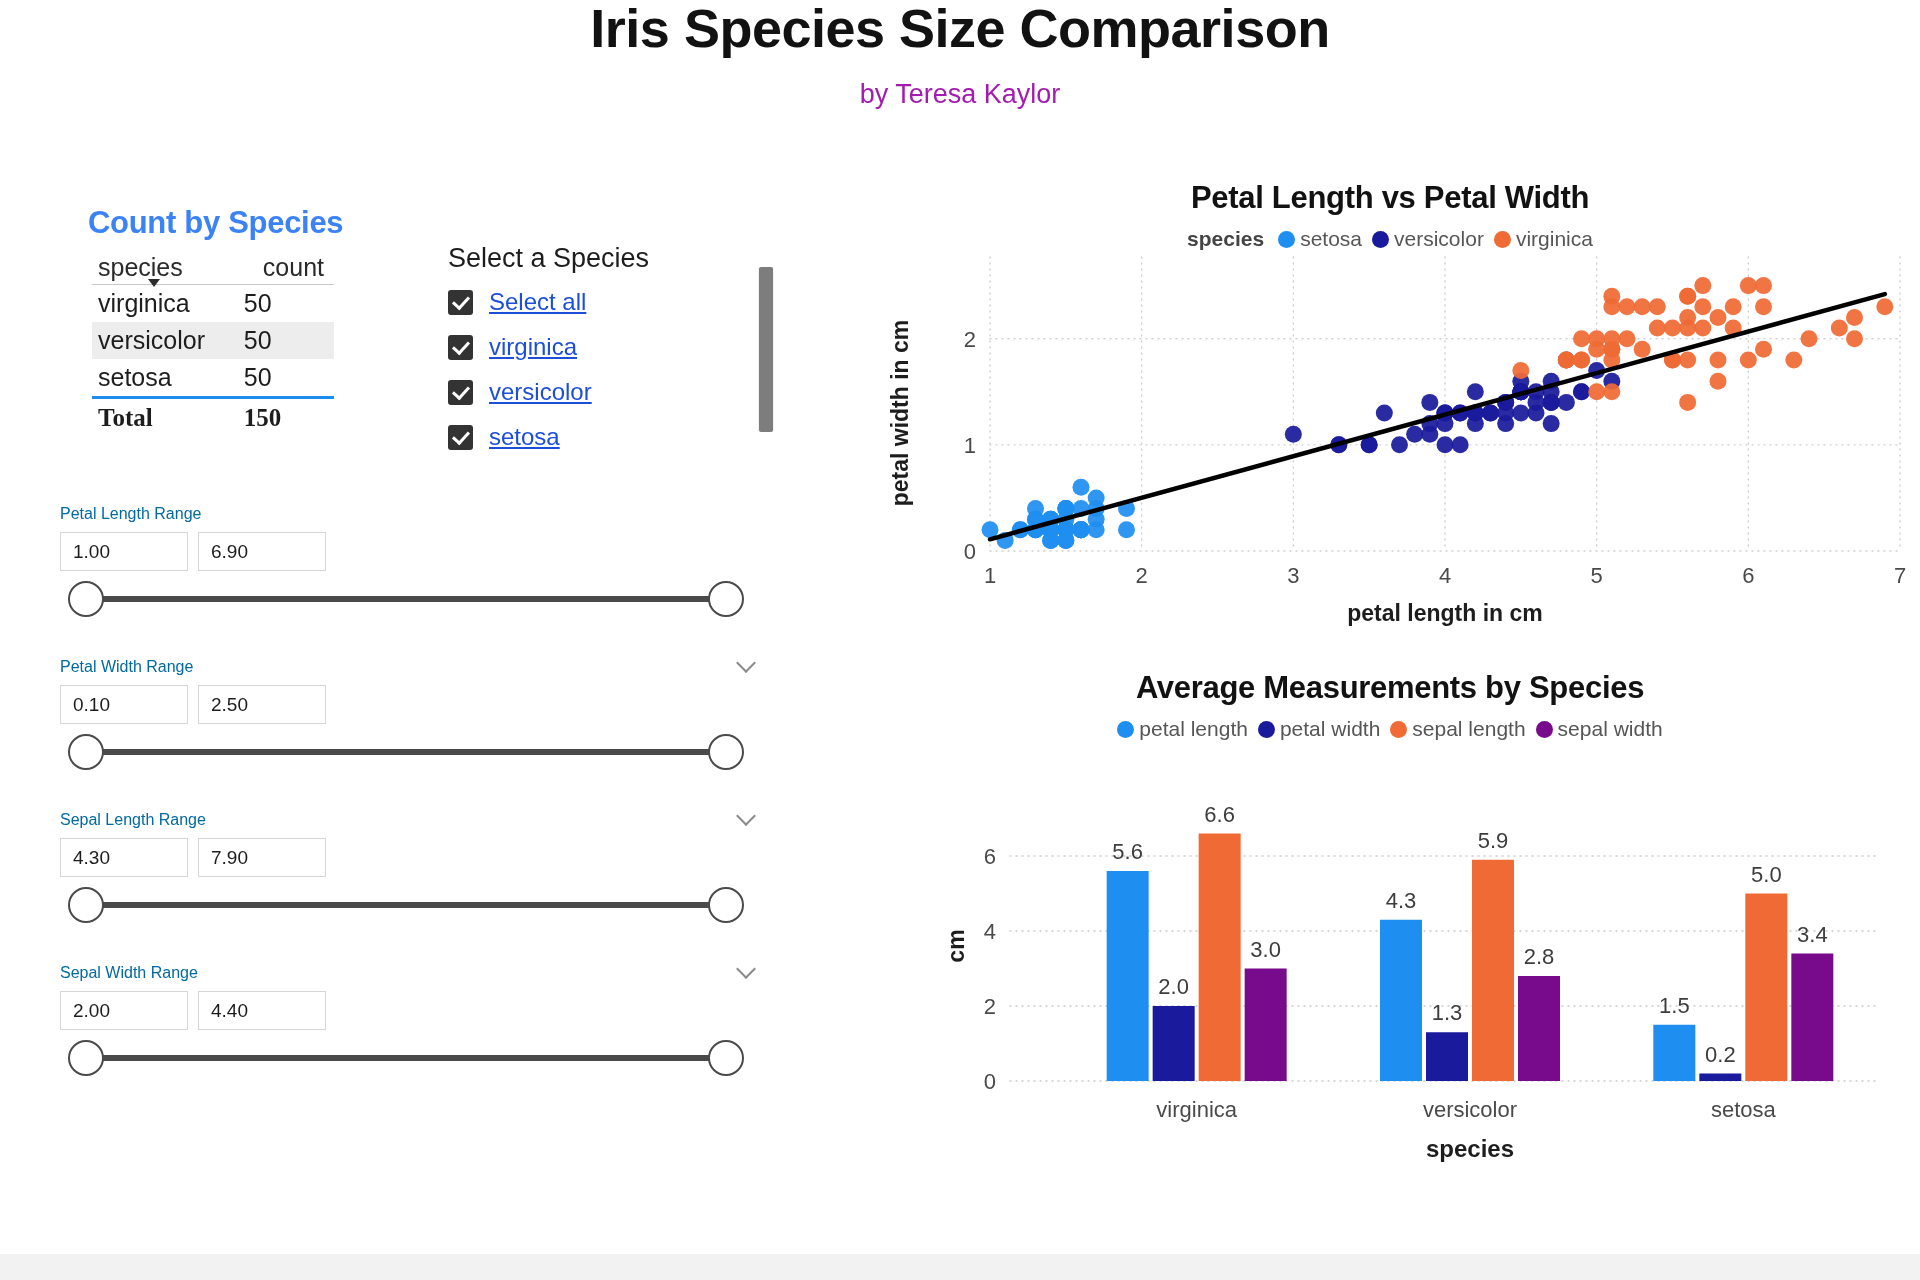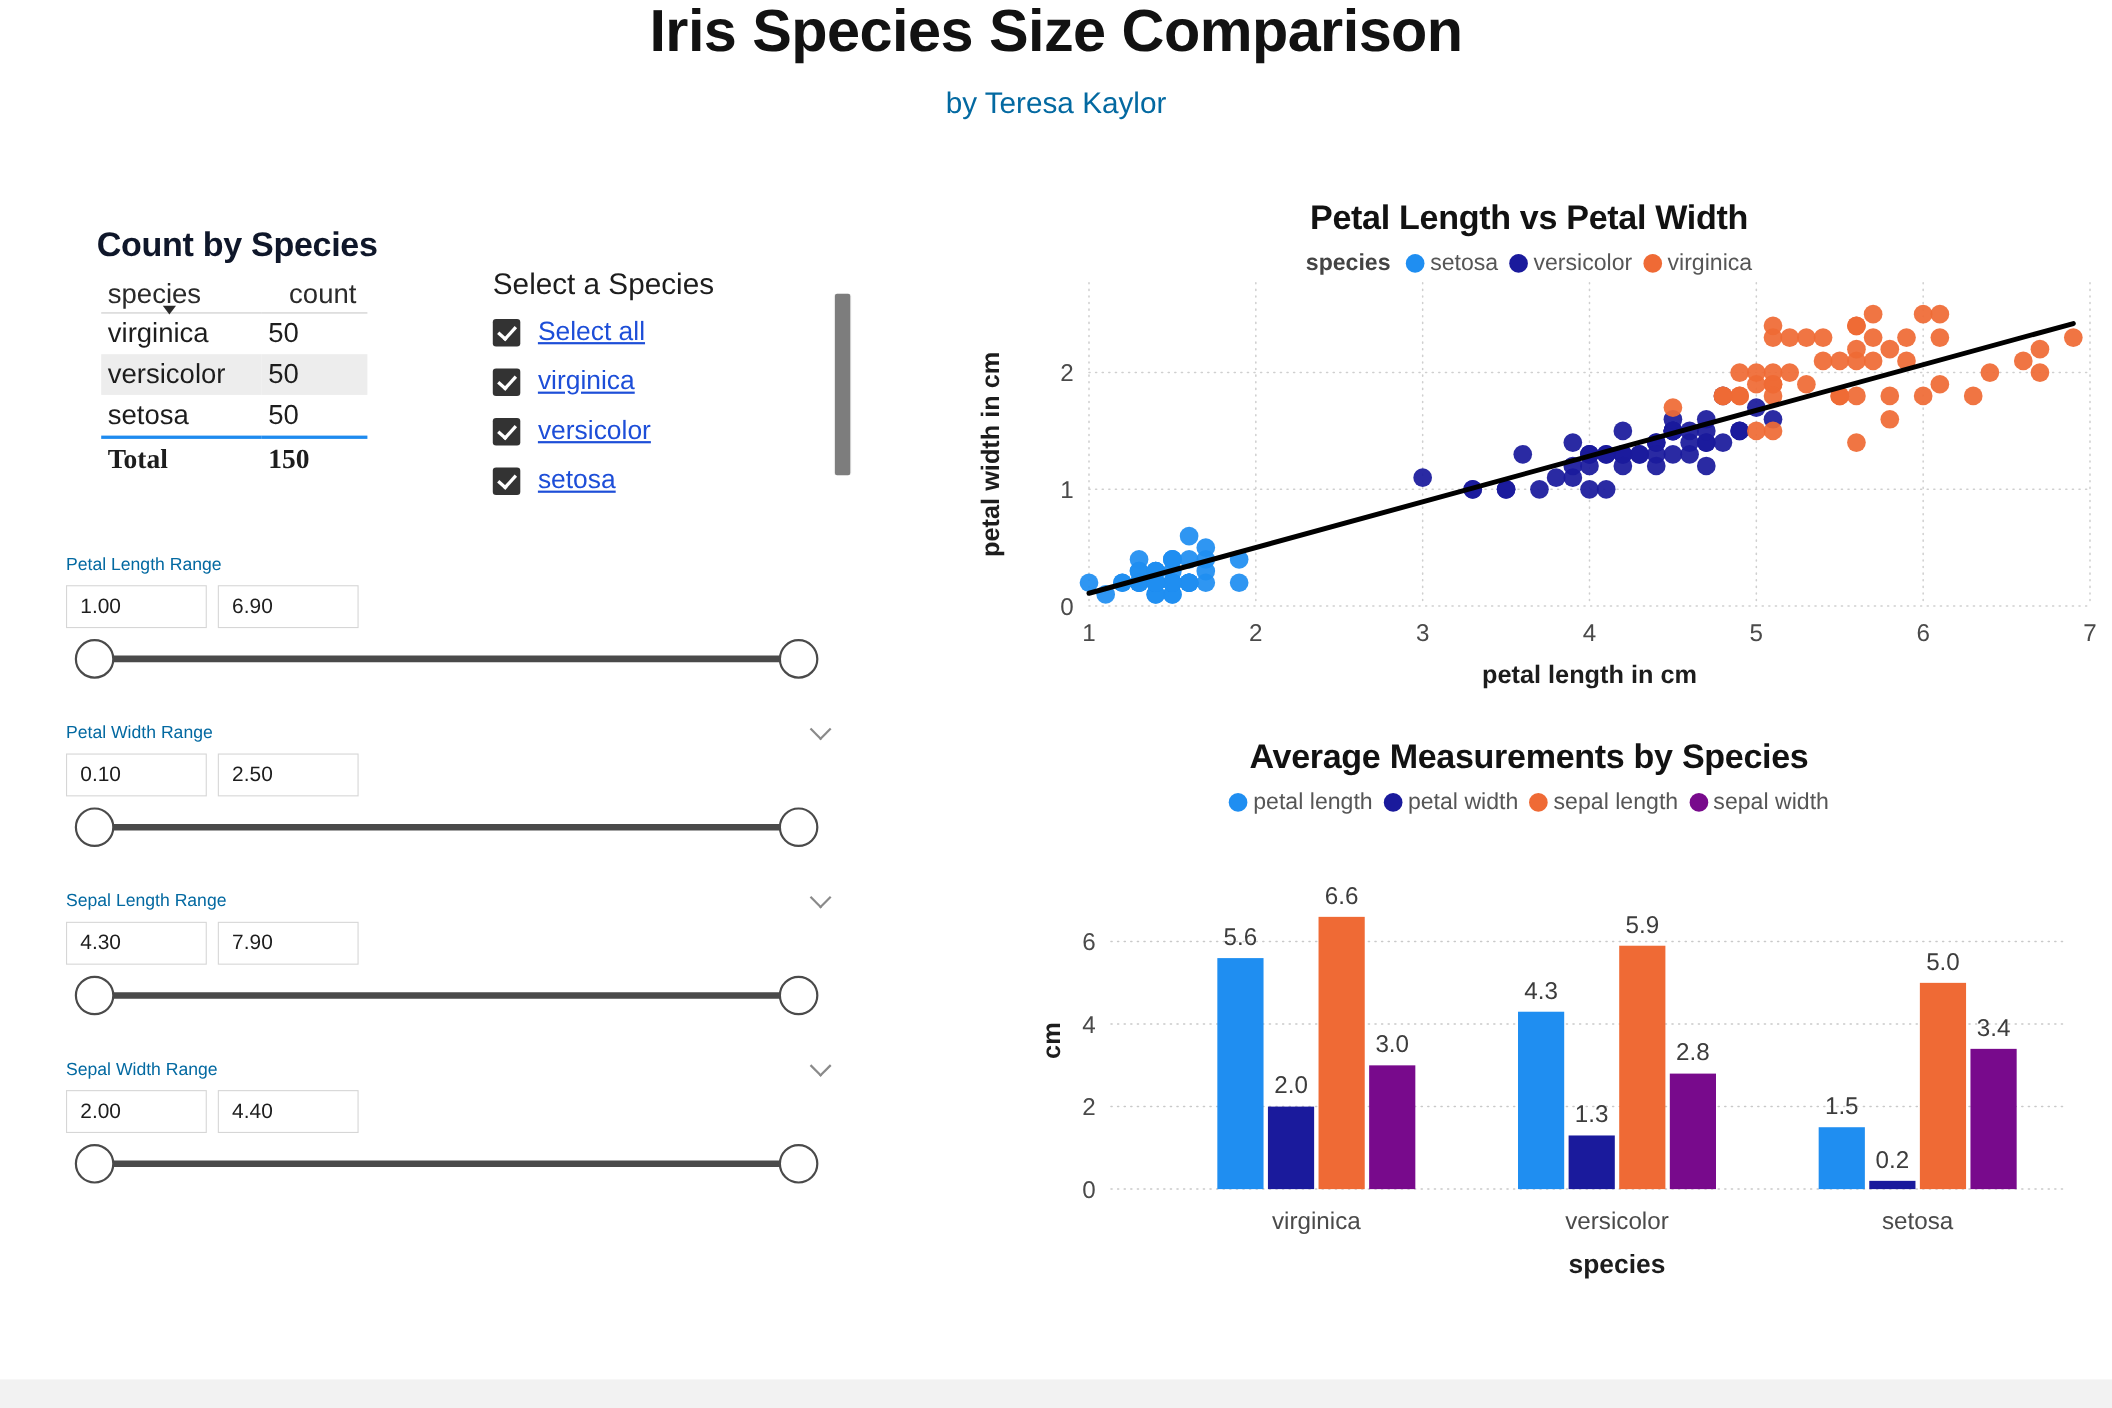--- a/index.html
+++ b/index.html
@@ -11,30 +11,30 @@
     overflow:hidden;
     position:relative;
   }
   
   #header{width:100%;text-align:center;}
   #main-title{
     font-size:54px;font-weight:bold;letter-spacing:-0.5px;
     color:#121212;margin:0;line-height:1.05;
   }
   #subtitle{
-    font-size:27px;color:#0369a1;margin-top:22px;font-weight:400;
+    font-size:27px;color:#a21caf;margin-top:22px;font-weight:400;
   }
   
   #dashboard{position:absolute;top:205px;left:0;width:1920px;height:1055px;}
   #left-panel{position:absolute;left:0;top:0;width:800px;height:1035px;}
   #right-panel{position:absolute;left:860px;top:-25px;width:1060px;height:1060px;}
 
   
   #count-title{
-    font-size:31px;font-weight:bold;color:#0f172a;
+    font-size:31px;font-weight:bold;color:#3b82f6;
     margin:0 0 10px 88px;letter-spacing:-0.3px;
   }
   #count-table{margin-left:92px;width:242px;border-collapse:collapse;font-size:25px;}
   #count-table th{
     font-weight:400;color:#2a2a2a;text-align:left;padding:2px 4px 2px 6px;
     border-bottom:1px solid #c9c9c9;font-size:25px;
   }
   #count-table th.num{text-align:right;padding-right:10px;}
   #count-table td{padding:4px 4px 4px 6px;color:#1d1d1d;font-size:25px;}
   #count-table td.num{text-align:left;padding-right:10px;}

